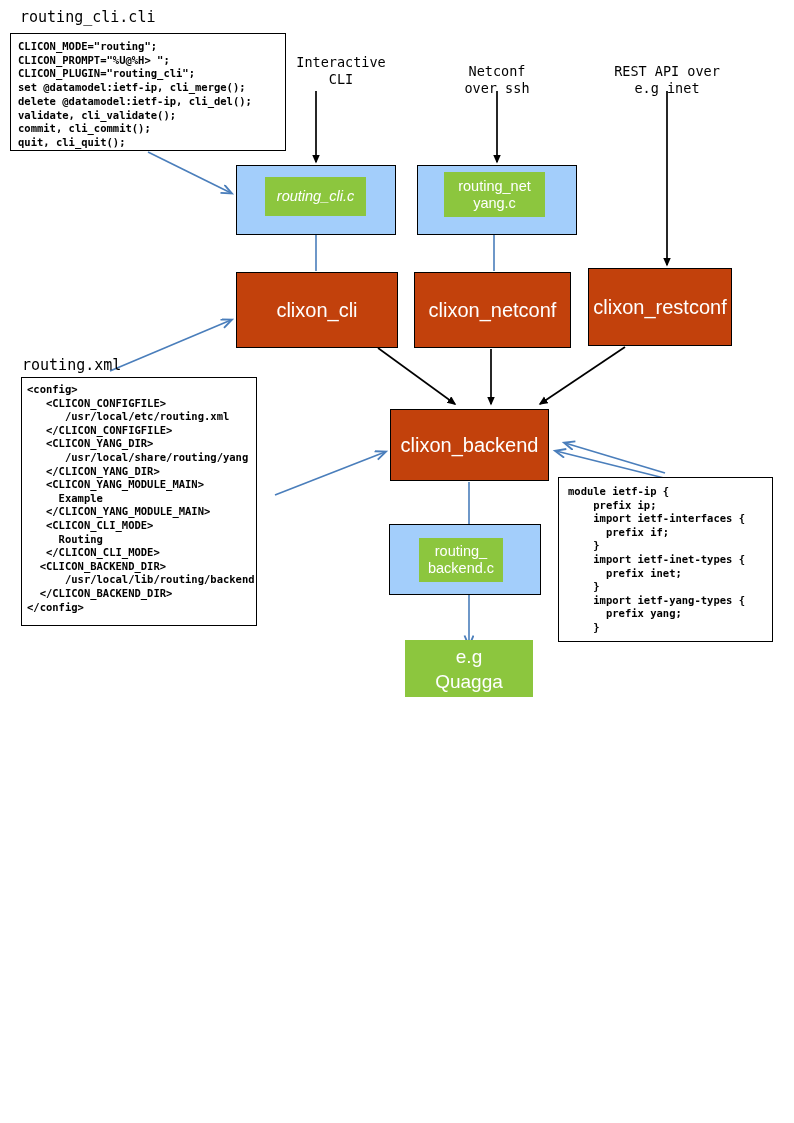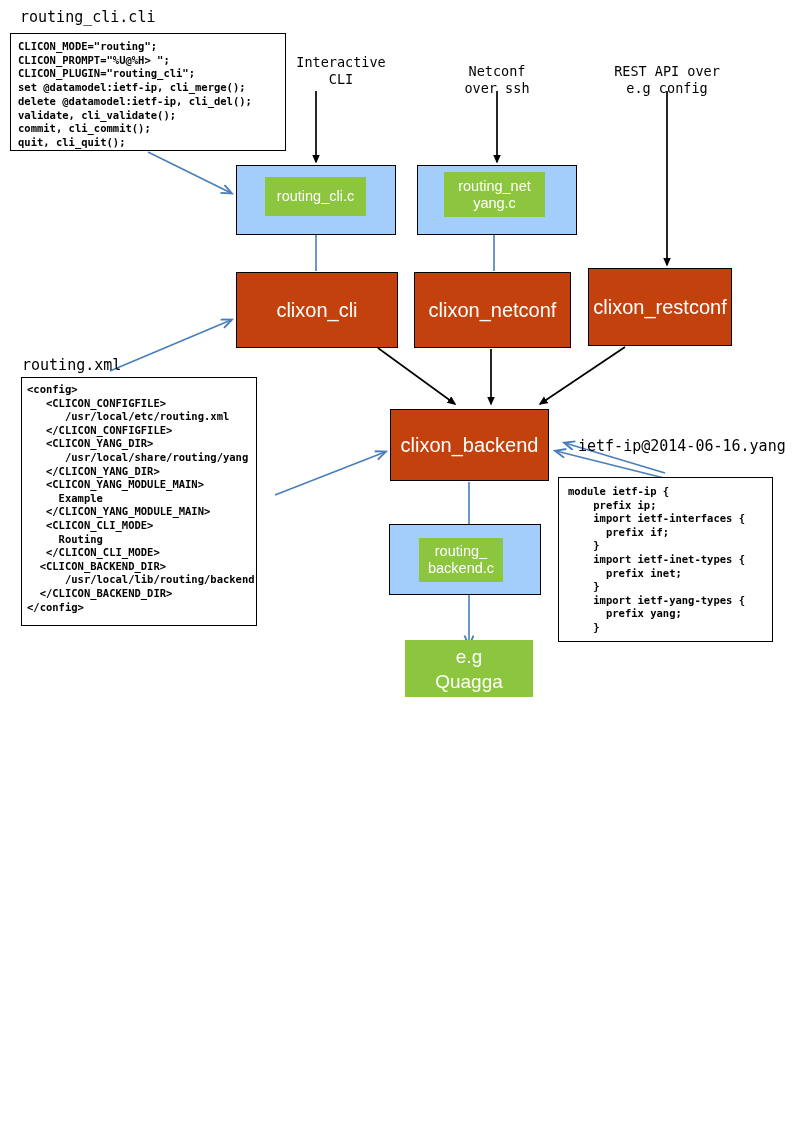--- a/index.html
+++ b/index.html
@@ -125,21 +125,21 @@
   #quagga-box .boxlabel {
     font-size: 19px;
     line-height: 25px;
   }
 
   
   #cli-plugin-outer     { left: 236px; top: 165px; width: 160px; height: 70px; }
   #netconf-plugin-outer { left: 417px; top: 165px; width: 160px; height: 70px; }
   #backend-plugin-outer { left: 389px; top: 524px; width: 152px; height: 71px; }
 
-  #cli-plugin-green     { left: 265px; top: 177px; width: 101px; height: 39px; }
+  #cli-plugin-green     { left: 265px; top: 177px; width: 101px; height: 39px; font-style: italic; }
   #netconf-plugin-green { left: 444px; top: 172px; width: 101px; height: 45px; }
   #backend-plugin-green { left: 419px; top: 538px; width: 84px; height: 44px; }
 
   #clixon-cli-box      { left: 236px; top: 272px; width: 162px; height: 76px; }
   #clixon-netconf-box  { left: 414px; top: 272px; width: 157px; height: 76px; }
   #clixon-restconf-box { left: 588px; top: 268px; width: 144px; height: 78px; }
   #clixon-backend-box  { left: 390px; top: 409px; width: 159px; height: 72px; }
 
   #quagga-box { left: 405px; top: 640px; width: 128px; height: 57px; }
 </style>
@@ -186,21 +186,20 @@
 
     <line x1="469" y1="482" x2="469" y2="541" stroke="#4a7ebb" stroke-width="1.6" marker-end="url(#blueOpen)"></line>
 
     <line x1="469" y1="560" x2="469" y2="645" stroke="#4a7ebb" stroke-width="1.6" marker-end="url(#blueOpen)"></line>
   </svg>
 
   <div class="caption" style="left:20px; top:8px;">routing_cli.cli</div>
 
   <div class="caption" style="left:22px; top:356px;">routing.xml</div>
 
-  <div class="caption" style="left:578px; top:437px;">ietf-ip@2014-06-16.yang</div>
 
   <div class="codebox" id="cli-file-box">CLICON_MODE="routing";
 CLICON_PROMPT="%U@%H&gt; ";
 CLICON_PLUGIN="routing_cli";
 set @datamodel:ietf-ip, cli_merge();
 delete @datamodel:ietf-ip, cli_del();
 validate, cli_validate();
 commit, cli_commit();
 quit, cli_quit();</div>
 
@@ -234,21 +233,21 @@
       prefix yang;
     }</div>
 
   <div class="annot" style="left:281px; top:54px; width:120px;">Interactive
 CLI</div>
 
   <div class="annot" style="left:437px; top:63px; width:120px;text-align:center;">Netconf
 over ssh</div>
 
   <div class="annot" style="left:597px; top:63px; width:140px;">REST API over
-e.g config</div>
+e.g inet</div>
 
   <div class="outerbox" id="cli-plugin-outer"></div>
   <div class="greenbox" id="cli-plugin-green">
     <span class="boxlabel">routing_cli.c</span>
   </div>
 
   <div class="outerbox" id="netconf-plugin-outer"></div>
   <div class="greenbox" id="netconf-plugin-green">
     <span class="boxlabel">routing_net
 yang.c</span>

